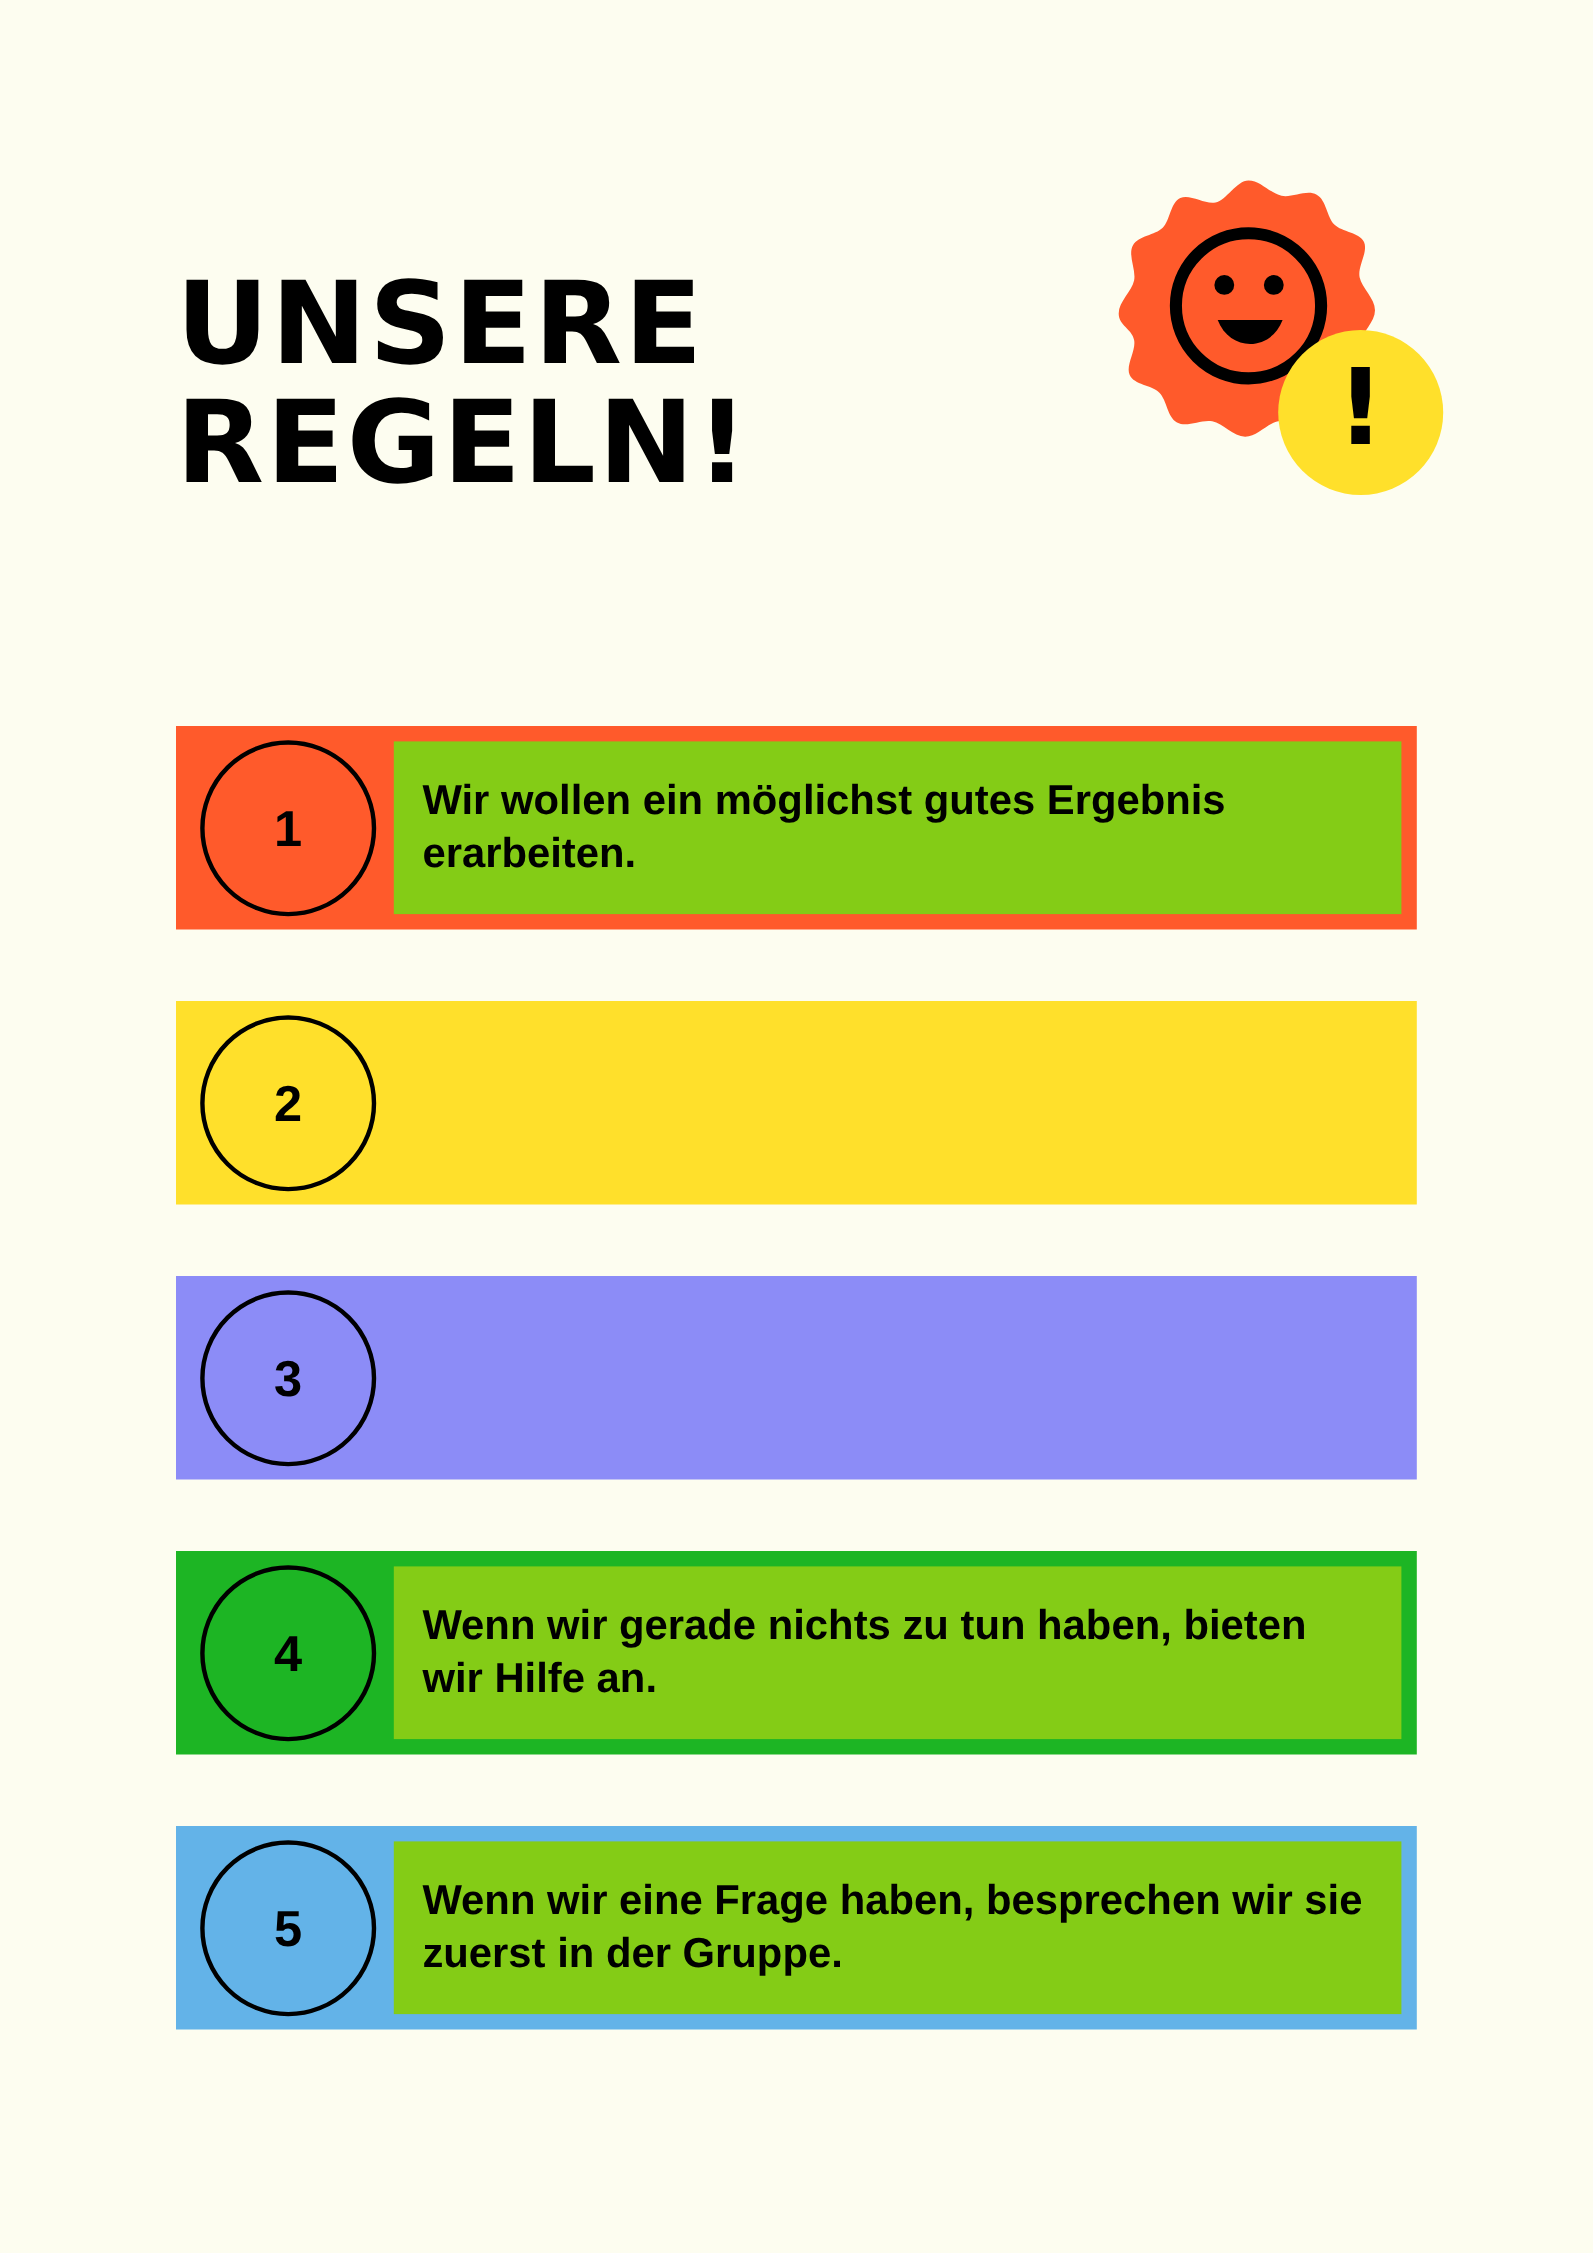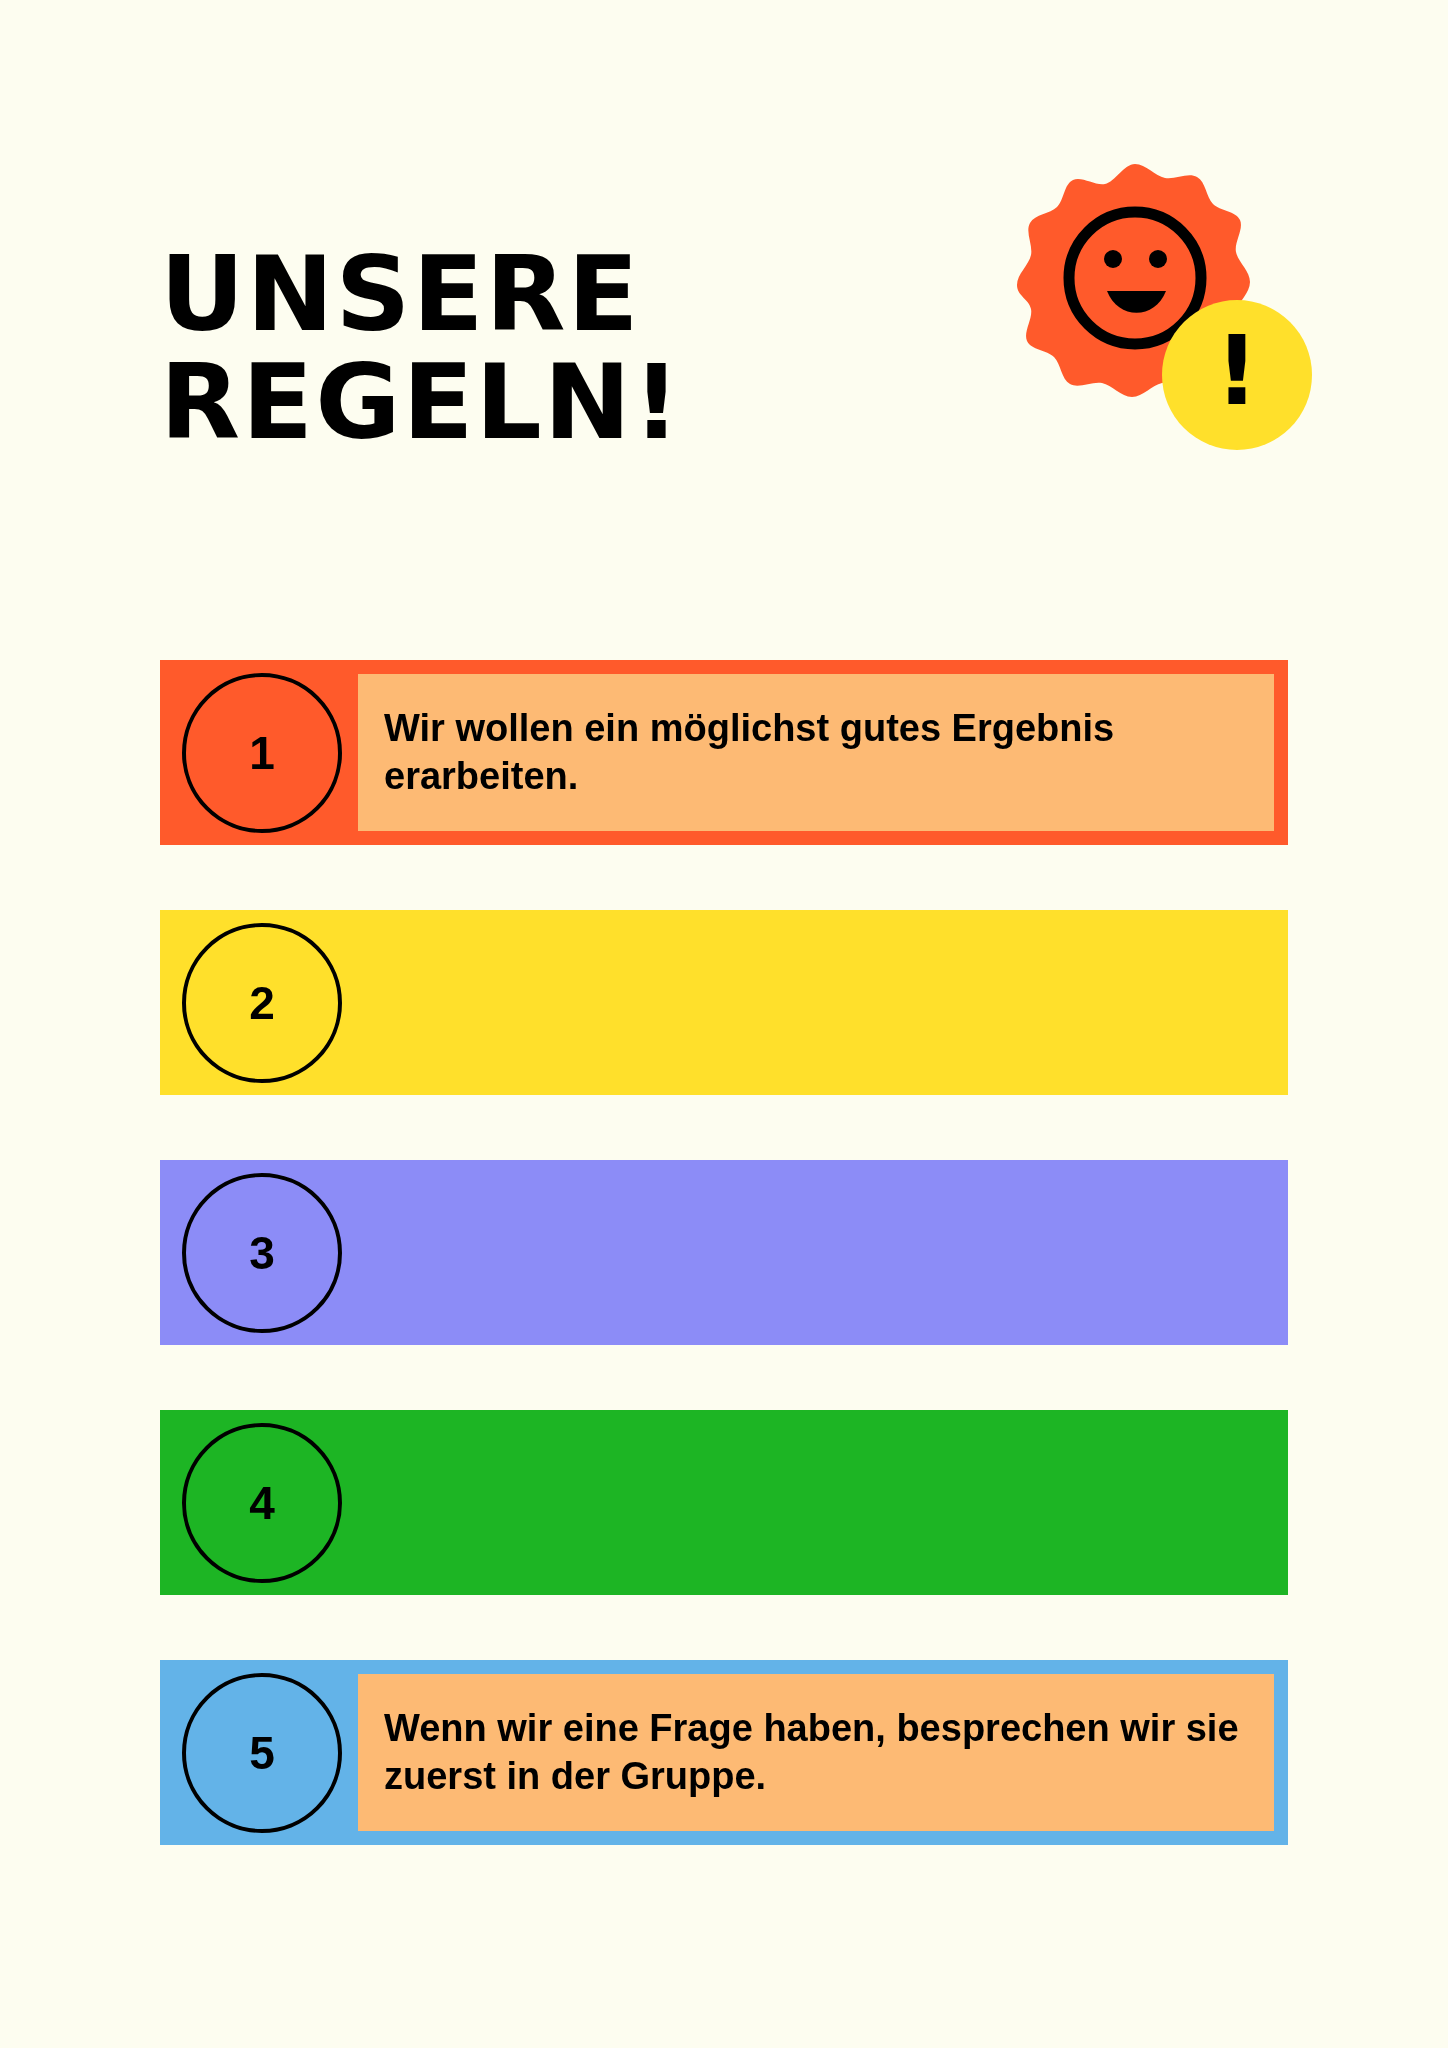--- a/index.html
+++ b/index.html
@@ -125,21 +125,21 @@
     font-weight: 700;
     font-size: 46px;
     color: #000;
   }
   .rule-text {
     position: absolute;
     left: 198px;
     right: 14px;
     top: 14px;
     bottom: 14px;
-    background: #fdba74;
+    background: #84cc16;
     display: flex;
     align-items: center;
     padding: 12px 26px;
     box-sizing: border-box;
   }
   .rule-text p {
     margin: 0;
     font-family: "Liberation Sans", sans-serif;
     font-weight: 700;
     font-size: 38px;
@@ -192,20 +192,23 @@
     <div class="rule" style="background:#8C8CF7">
       <div class="num-circle" style="background:#8C8CF7">
         <span>3</span>
       </div>
     </div>
 
     <div class="rule" style="background:#1DB524">
       <div class="num-circle" style="background:#1DB524">
         <span>4</span>
       </div>
+      <div class="rule-text">
+        <p>Wenn wir gerade nichts zu tun haben, bieten wir Hilfe an.</p>
+      </div>
     </div>
 
     <div class="rule" style="background:#63B3E8">
       <div class="num-circle" style="background:#63B3E8">
         <span>5</span>
       </div>
       <div class="rule-text">
         <p>Wenn wir eine Frage haben, besprechen wir sie zuerst in der Gruppe.</p>
       </div>
     </div>

